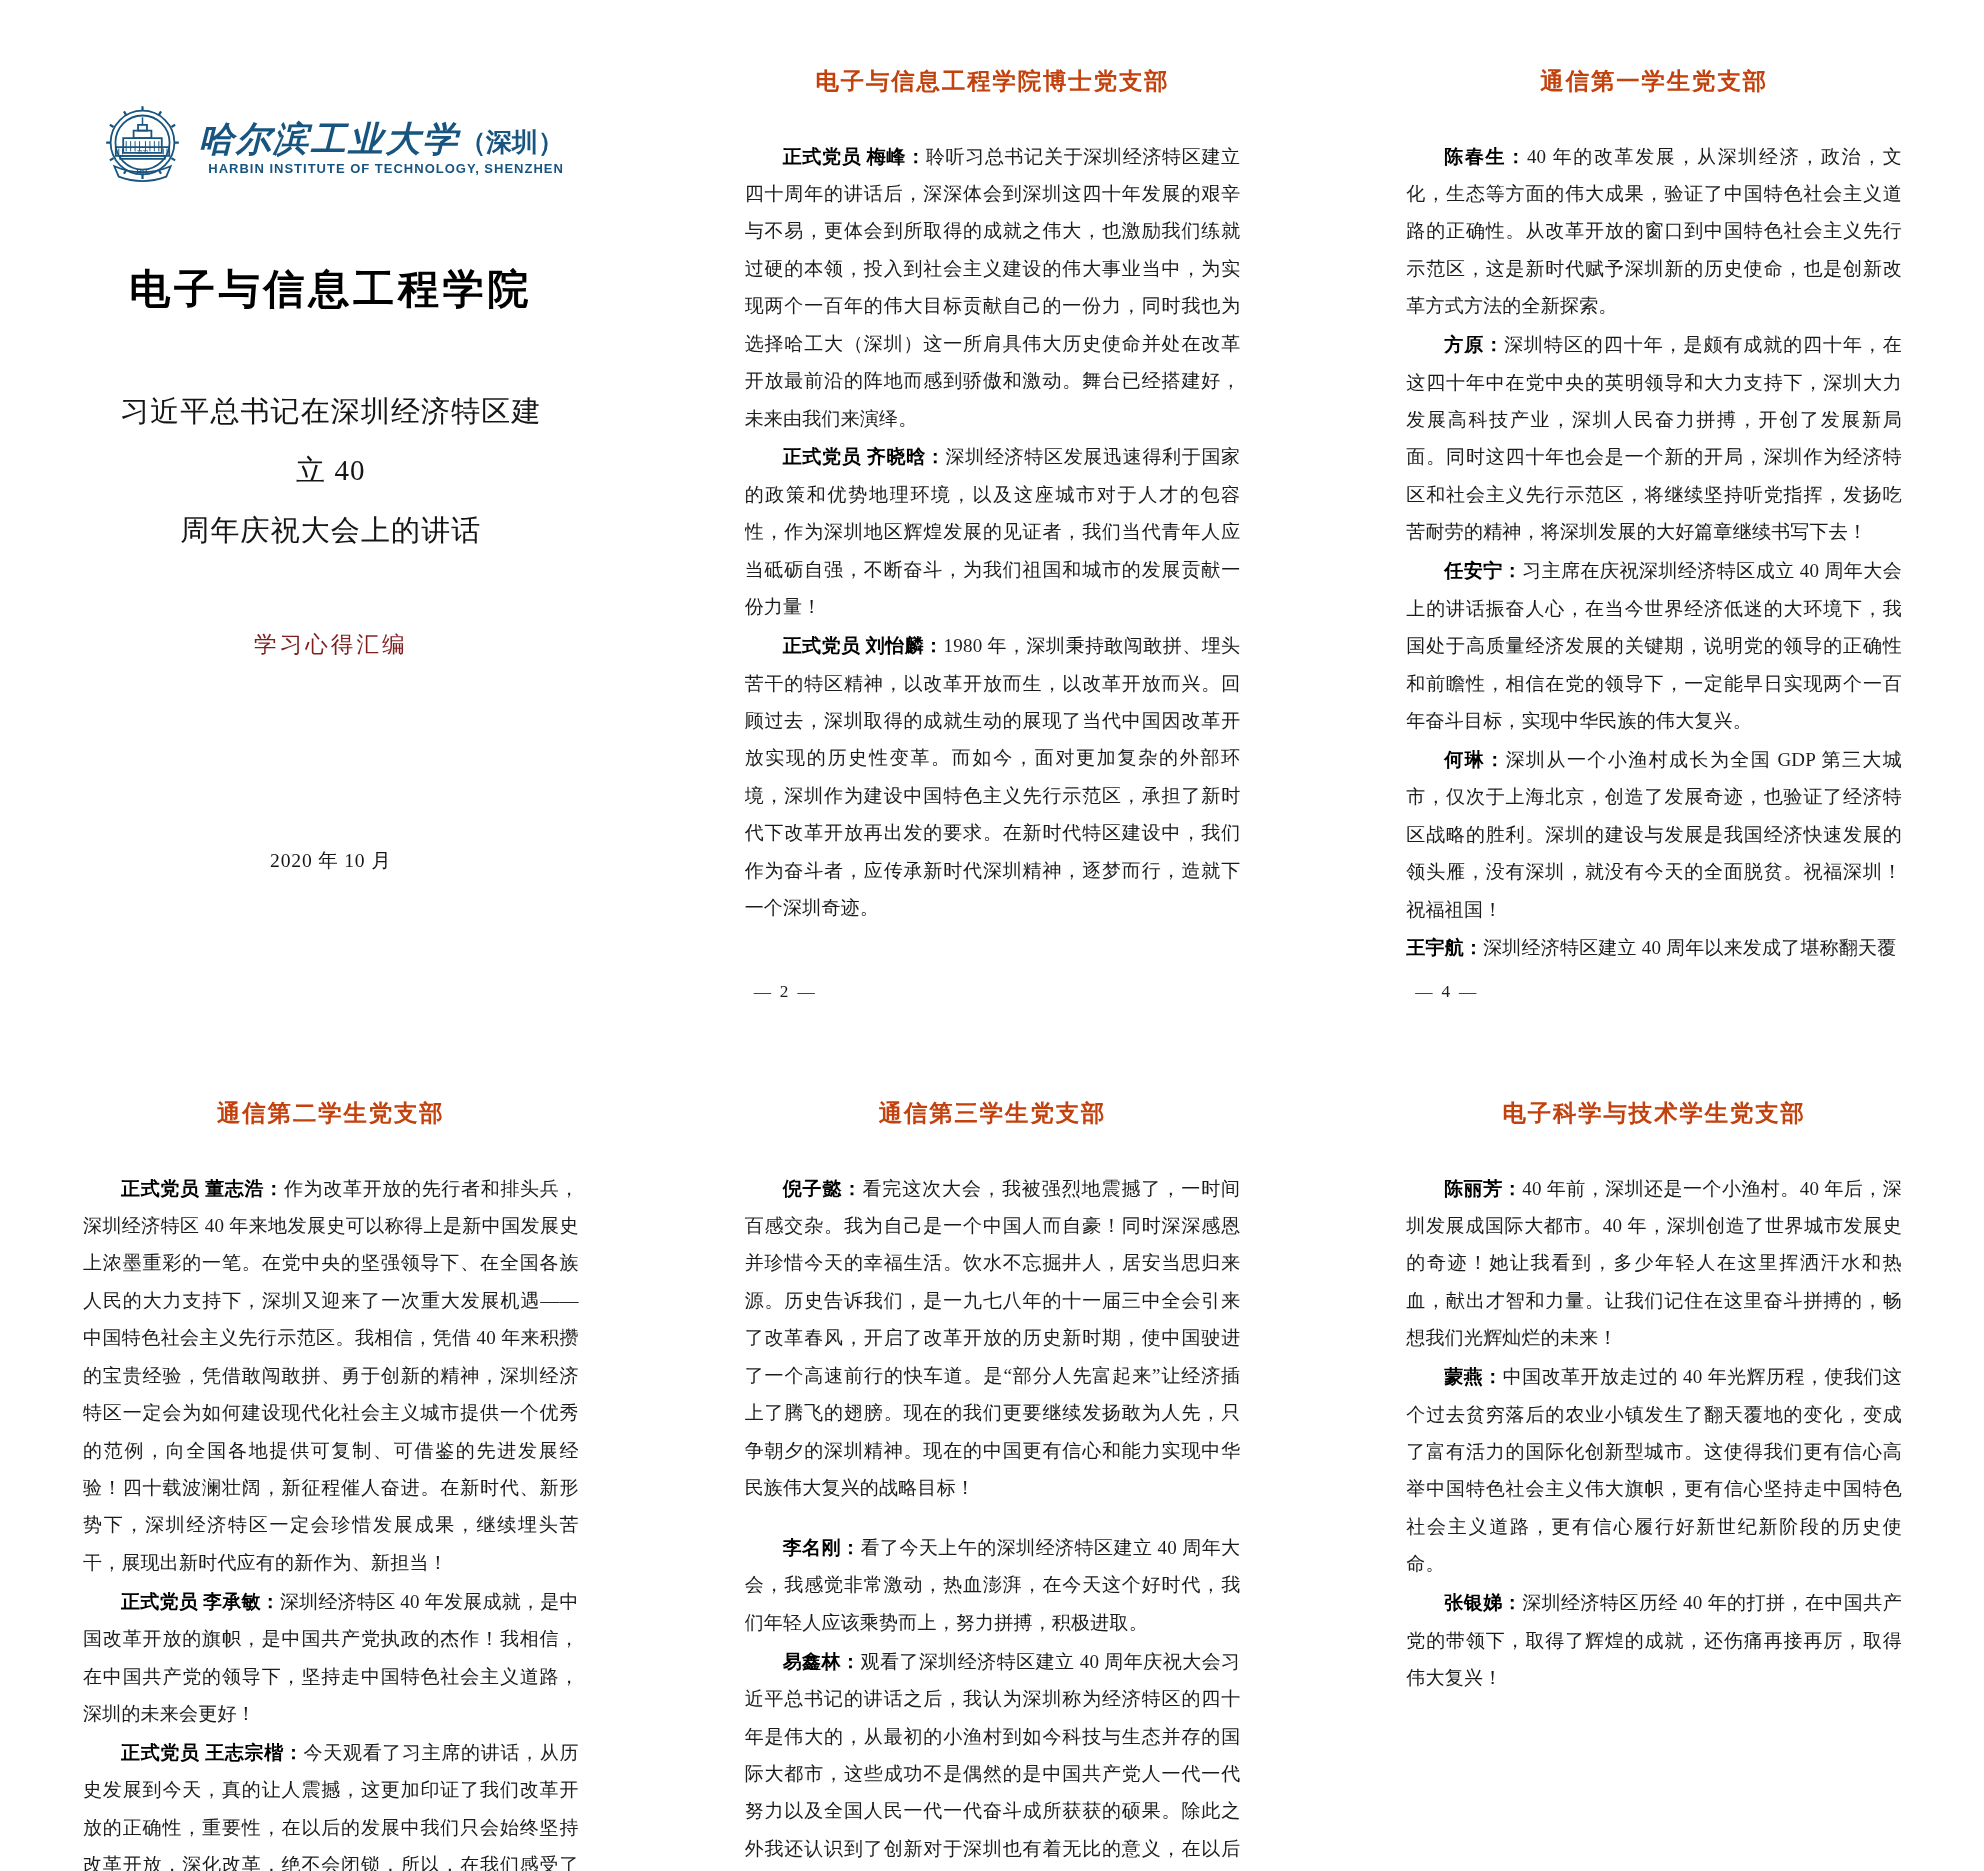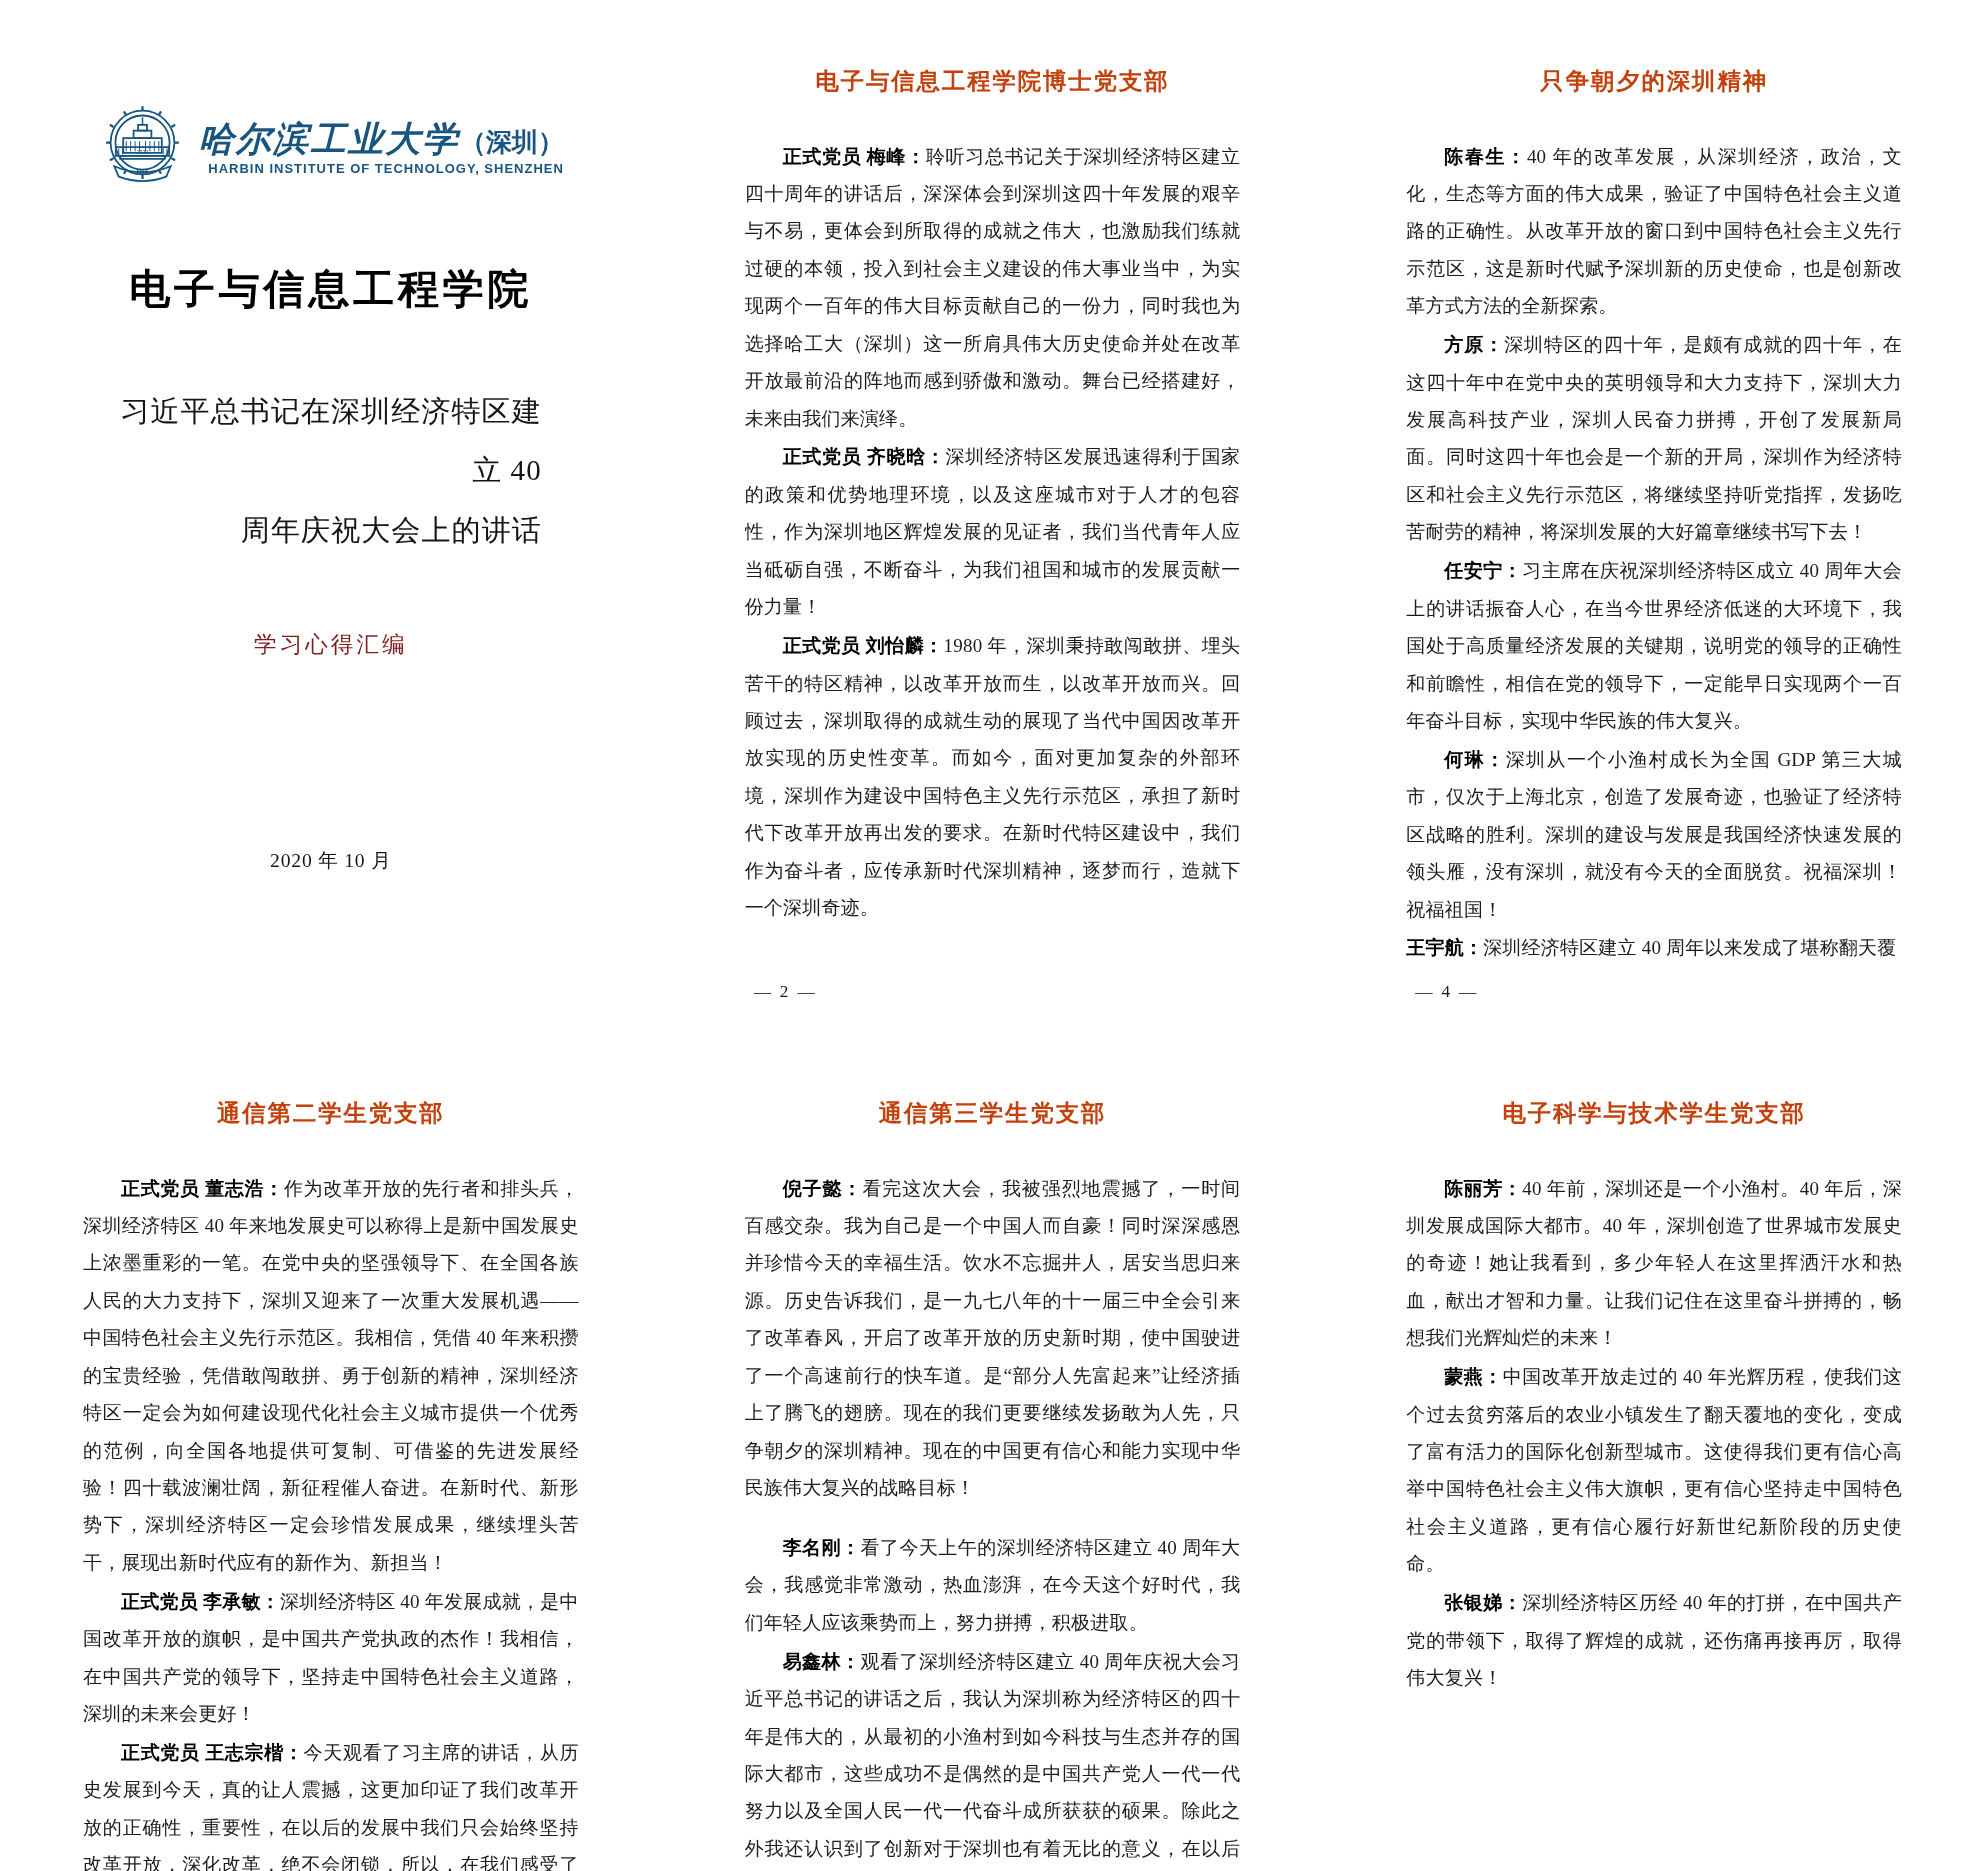--- a/index.html
+++ b/index.html
@@ -94,21 +94,20 @@
     color: #000;
   }
   .cover-title {
     font-size: 29px;
     font-weight: 400;
     line-height: 2.05;
     letter-spacing: 1.1px;
     margin: 0 0 69px 0;
     color: #151515;
     max-width: 422px;
-    text-align: right;
   }
   .cover-sub {
     font-size: 22.6px;
     letter-spacing: 3px;
     margin: 0 0 187px 0;
     color: #7f1d1d;
   }
   .cover-date {
     font-size: 19.6px;
     letter-spacing: 0.8px;
@@ -206,21 +205,21 @@
       <h2 class="sec-title">电子与信息工程学院博士党支部</h2>
       <div class="page-body">
         <p class="para"><span class="who">正式党员 梅峰：</span><span>聆听习总书记关于深圳经济特区建立四十周年的讲话后，深深体会到深圳这四十年发展的艰辛与不易，更体会到所取得的成就之伟大，也激励我们练就过硬的本领，投入到社会主义建设的伟大事业当中，为实现两个一百年的伟大目标贡献自己的一份力，同时我也为选择哈工大（深圳）这一所肩具伟大历史使命并处在改革开放最前沿的阵地而感到骄傲和激动。舞台已经搭建好，未来由我们来演绎。</span></p>
         <p class="para"><span class="who">正式党员 齐晓晗：</span><span>深圳经济特区发展迅速得利于国家的政策和优势地理环境，以及这座城市对于人才的包容性，作为深圳地区辉煌发展的见证者，我们当代青年人应当砥砺自强，不断奋斗，为我们祖国和城市的发展贡献一份力量！</span></p>
         <p class="para"><span class="who">正式党员 刘怡麟：</span><span>1980 年，深圳秉持敢闯敢拼、埋头苦干的特区精神，以改革开放而生，以改革开放而兴。回顾过去，深圳取得的成就生动的展现了当代中国因改革开放实现的历史性变革。而如今，面对更加复杂的外部环境，深圳作为建设中国特色主义先行示范区，承担了新时代下改革开放再出发的要求。在新时代特区建设中，我们作为奋斗者，应传承新时代深圳精神，逐梦而行，造就下一个深圳奇迹。</span></p>
       </div>
       <div class="page-num pnum-c2">— 2 —</div>
     </section>
 
     <section class="page">
-      <h2 class="sec-title">只争朝夕的深圳精神</h2>
+      <h2 class="sec-title">通信第一学生党支部</h2>
       <div class="page-body">
         <p class="para"><span class="who">陈春生：</span><span>40 年的改革发展，从深圳经济，政治，文化，生态等方面的伟大成果，验证了中国特色社会主义道路的正确性。从改革开放的窗口到中国特色社会主义先行示范区，这是新时代赋予深圳新的历史使命，也是创新改革方式方法的全新探索。</span></p>
         <p class="para"><span class="who">方原：</span><span>深圳特区的四十年，是颇有成就的四十年，在这四十年中在党中央的英明领导和大力支持下，深圳大力发展高科技产业，深圳人民奋力拼搏，开创了发展新局面。同时这四十年也会是一个新的开局，深圳作为经济特区和社会主义先行示范区，将继续坚持听党指挥，发扬吃苦耐劳的精神，将深圳发展的大好篇章继续书写下去！</span></p>
         <p class="para"><span class="who">任安宁：</span><span>习主席在庆祝深圳经济特区成立 40 周年大会上的讲话振奋人心，在当今世界经济低迷的大环境下，我国处于高质量经济发展的关键期，说明党的领导的正确性和前瞻性，相信在党的领导下，一定能早日实现两个一百年奋斗目标，实现中华民族的伟大复兴。</span></p>
         <p class="para"><span class="who">何琳：</span><span>深圳从一个小渔村成长为全国 GDP 第三大城市，仅次于上海北京，创造了发展奇迹，也验证了经济特区战略的胜利。深圳的建设与发展是我国经济快速发展的领头雁，没有深圳，就没有今天的全面脱贫。祝福深圳！祝福祖国！</span></p>
         <p class="para" style="text-indent:0"><span class="who">王宇航：</span><span>深圳经济特区建立 40 周年以来发成了堪称翻天覆</span></p>
       </div>
       <div class="page-num pnum-c3">— 4 —</div>
     </section>
 

